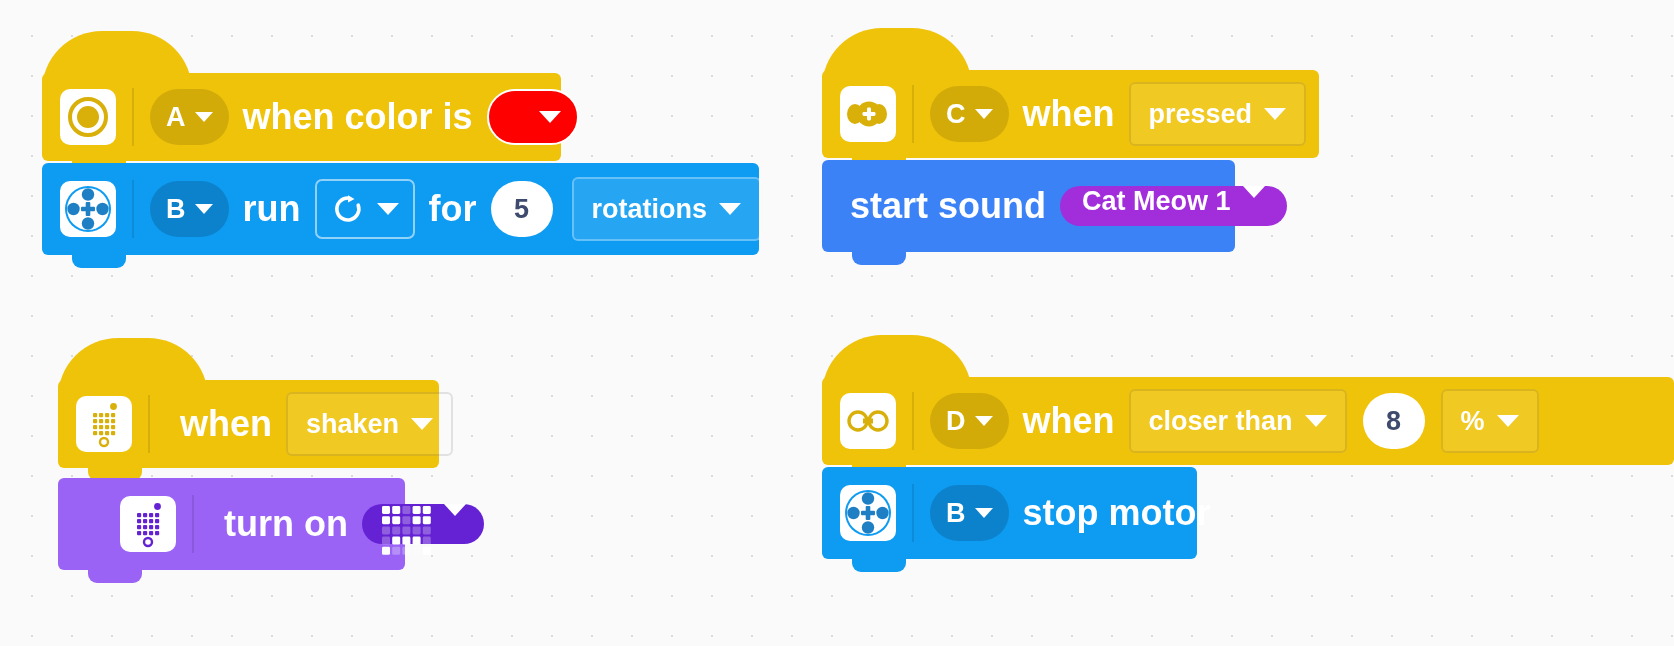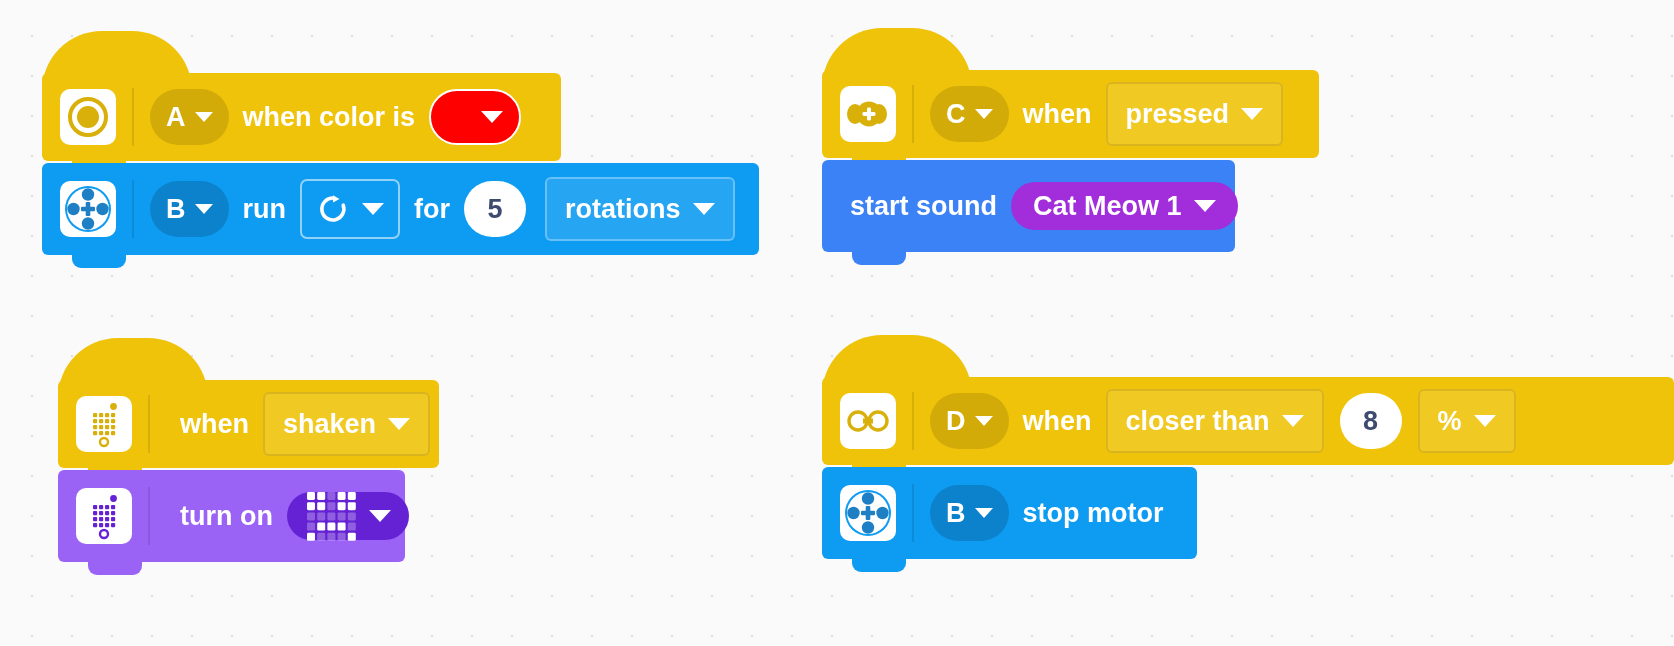--- a/index.html
+++ b/index.html
@@ -84,37 +84,37 @@
   .port-pill {
     min-width: 78px; height: 56px;
     border-radius: 28px;
     display: flex; align-items: center; justify-content: center;
     gap: 9px;
     padding: 0 16px;
     font-size: 27px;
     flex: none;
   }
   .label {
-    font-size: 27px;
+    font-size: 36px;
     padding: 0 14px;
     flex: none;
   }
   .dropdown {
     height: 64px;
     border-radius: 6px;
     display: flex; align-items: center; justify-content: center;
     gap: 12px;
     padding: 0 18px;
     font-size: 27px;
     flex: none;
   }
   .round-dd {
-    height: 48px;
+    height: 40px;
     border-radius: 28px;
-    display: flex; align-items: center; justify-content: center;
+    display: flex; align-items: flex-start; justify-content: center;
     gap: 12px;
     padding: 0 22px;
     font-size: 27px;
     flex: none;
   }
   .num-input {
     min-width: 62px; height: 56px;
     background: #fff;
     color: #3e4b6e;
     border-radius: 40px;
@@ -302,21 +302,21 @@
         </svg>
       </div>
       <div class="divider"></div>
       <div class="label">when</div>
       <div class="dropdown">
         <span>shaken</span>
         <span class="caret"></span>
       </div>
     </div>
 
-    <div class="block cmd t-purple" style="width:347px; margin-top:2px;">
+    <div class="block cmd t-purple" style="width:347px; margin-top:10px;padding-left:44px;">
       <div class="notch"></div>
       <div class="icon-tile">
         <svg width="34" height="52" viewBox="0 0 34 52">
           <rect x="1" y="1" width="32" height="50" rx="7" fill="#fff"></rect>
           <circle cx="26.5" cy="8.5" r="3.4" fill="#6522d4"></circle>
           <g fill="#6522d4">
             <rect x="6" y="15" width="4.2" height="4.2" rx="1"></rect>
               <rect x="12" y="15" width="4.2" height="4.2" rx="1"></rect>
               <rect x="18" y="15" width="4.2" height="4.2" rx="1"></rect>
               <rect x="24" y="15" width="4.2" height="4.2" rx="1"></rect>

